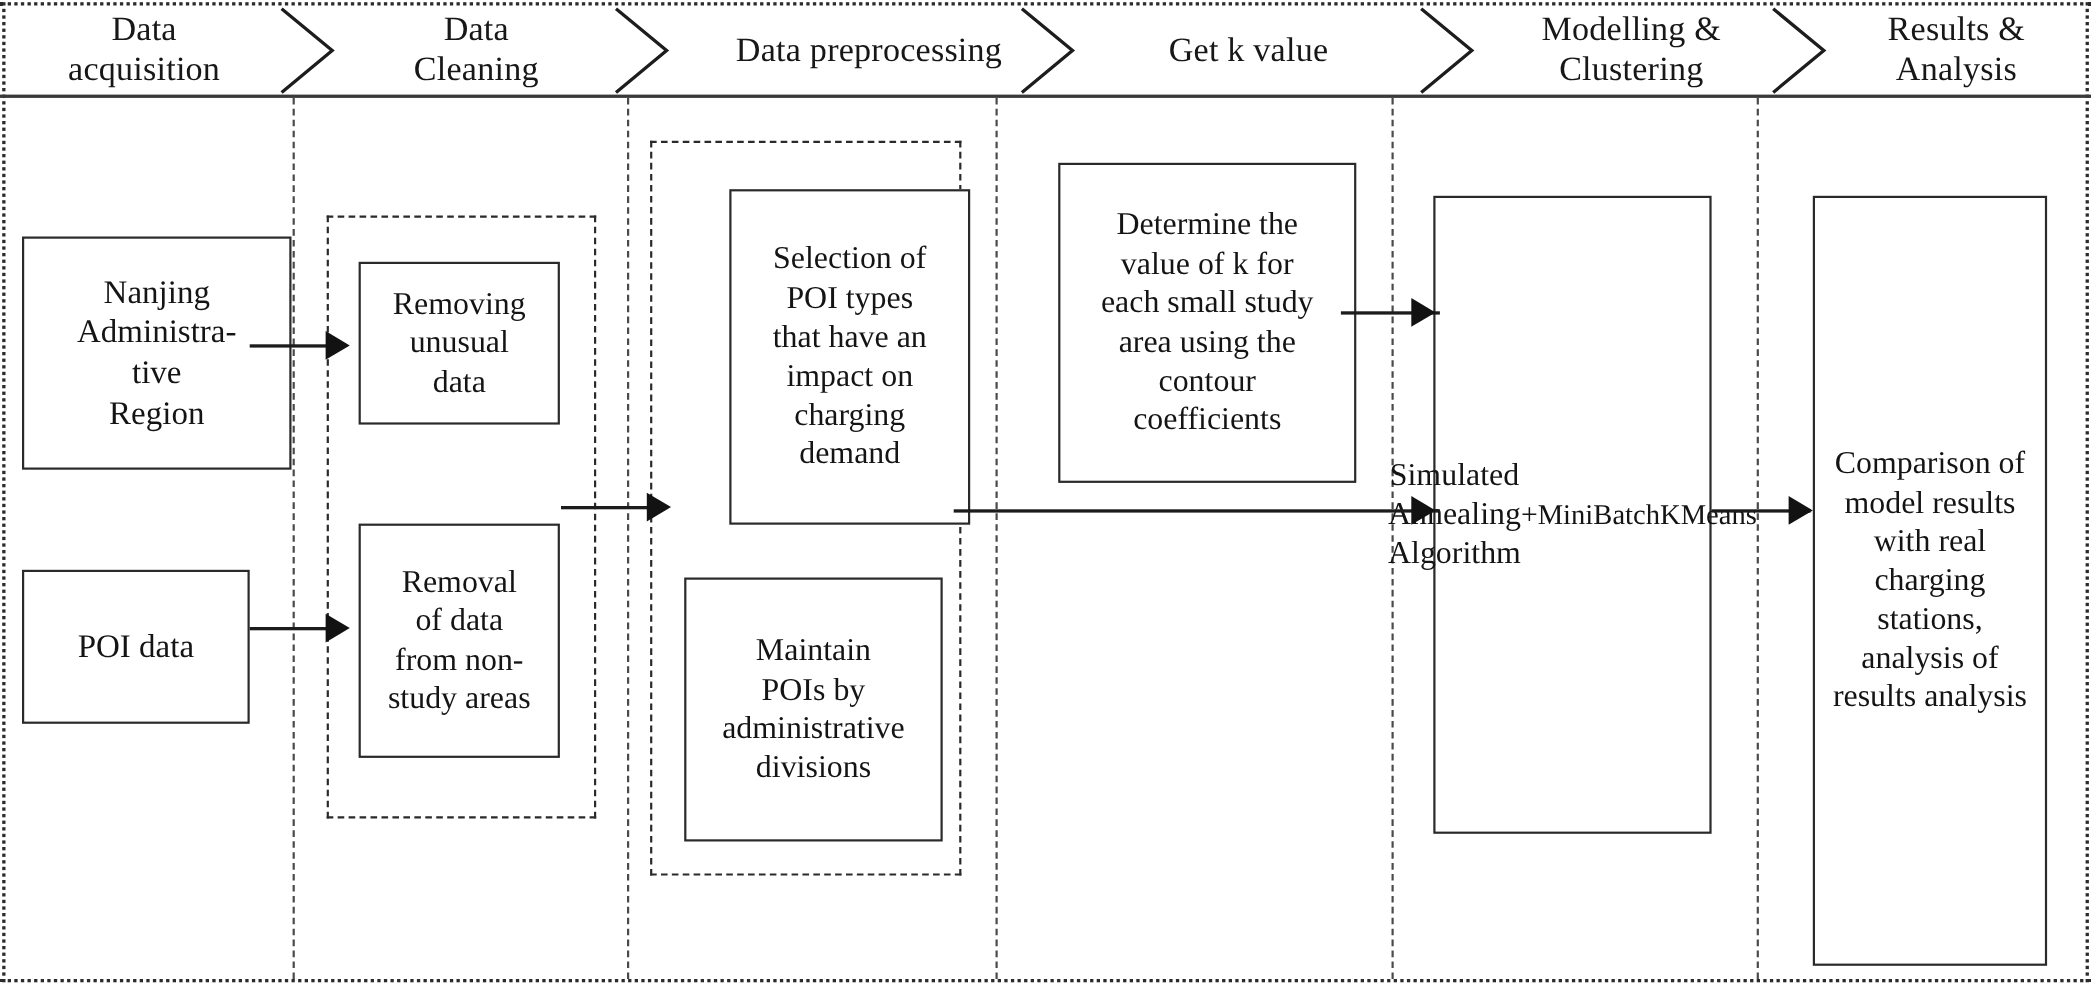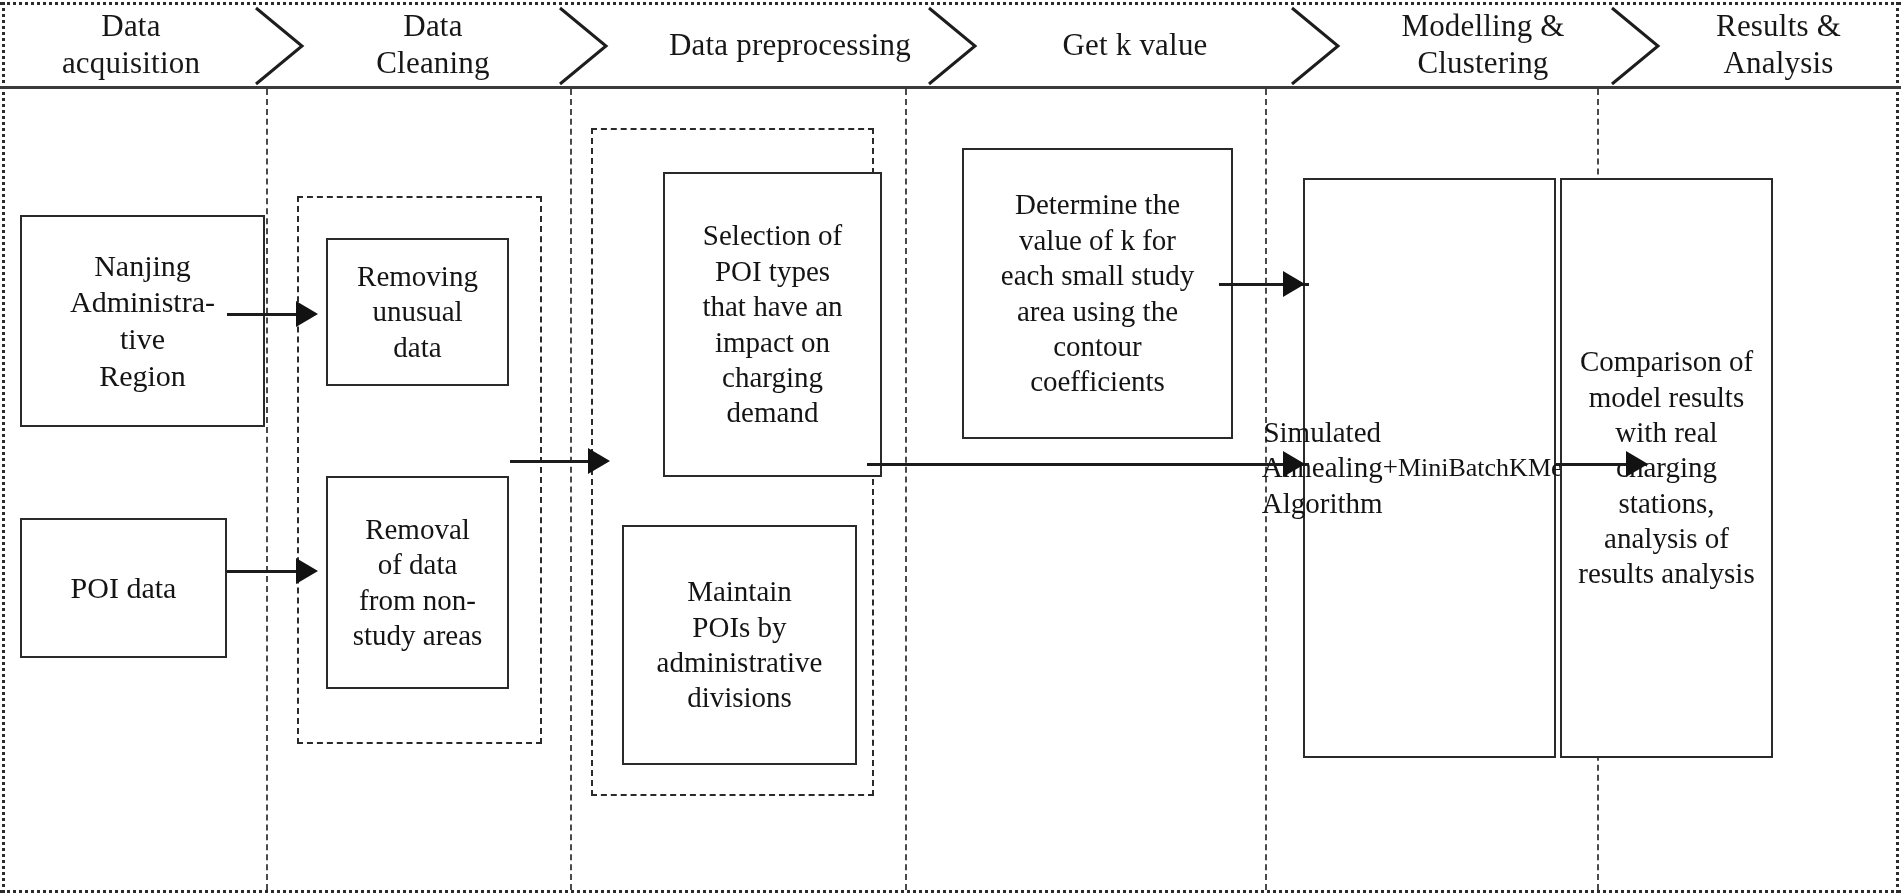--- a/index.html
+++ b/index.html
@@ -225,21 +225,21 @@
 coefficients</div>
 
   <div class="pbox" style="left:1303px; top:178px; width:253px; height:580px; flex-direction:row;">
     <span style="white-space:pre-line;">Simulated
 Annealing
 Algorithm</span>
     <span class="plus">+</span>
     <span class="sub">MiniBatchKMeans</span>
   </div>
 
-  <div class="pbox" style="left:1560px; top:178px; width:213px; height:580px;">Comparison of
+  <div class="pbox" style="left:1648px; top:178px; width:213px; height:700px;">Comparison of
 model results
 with real
 charging
 stations,
 analysis of
 results analysis</div>
 
   <div class="conn" style="left:227px; top:313px; width:77px;"></div>
   <div class="arrowhead" style="left:296px; top:301px;"></div>
 

